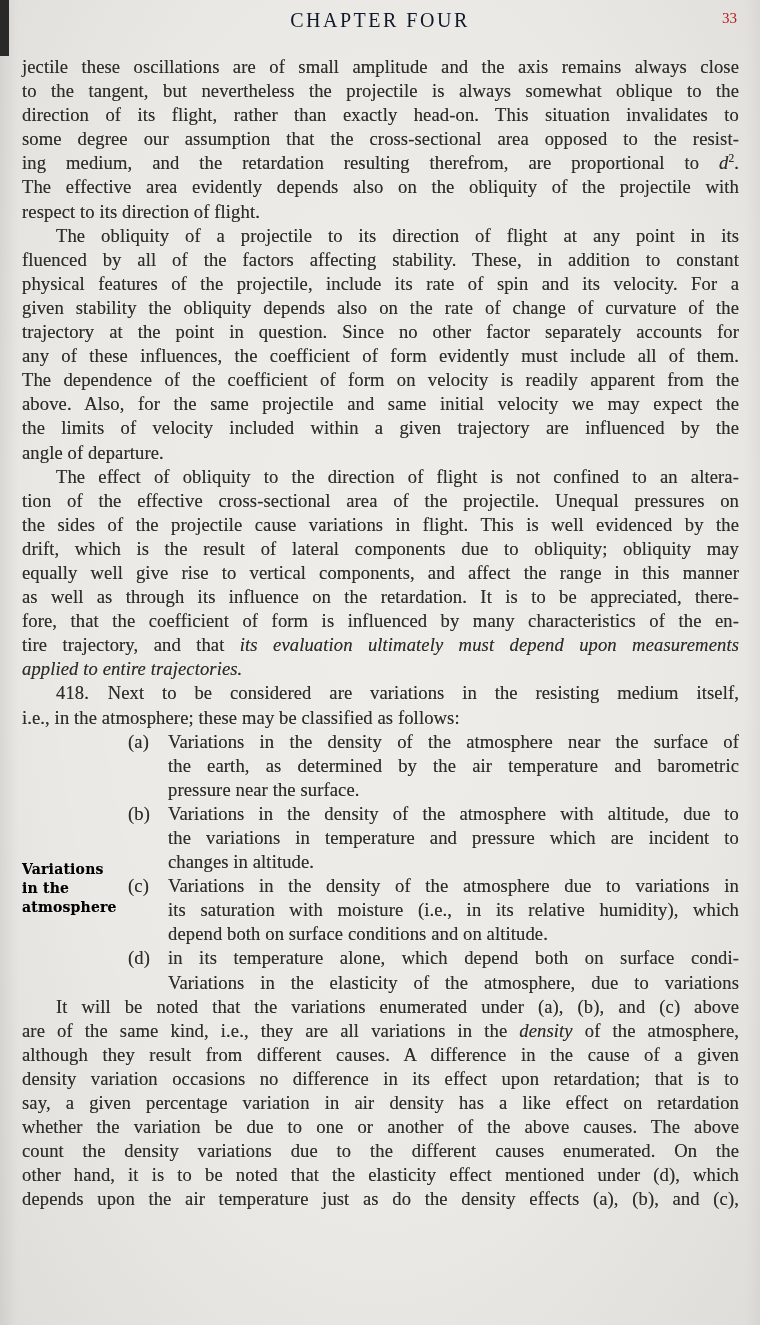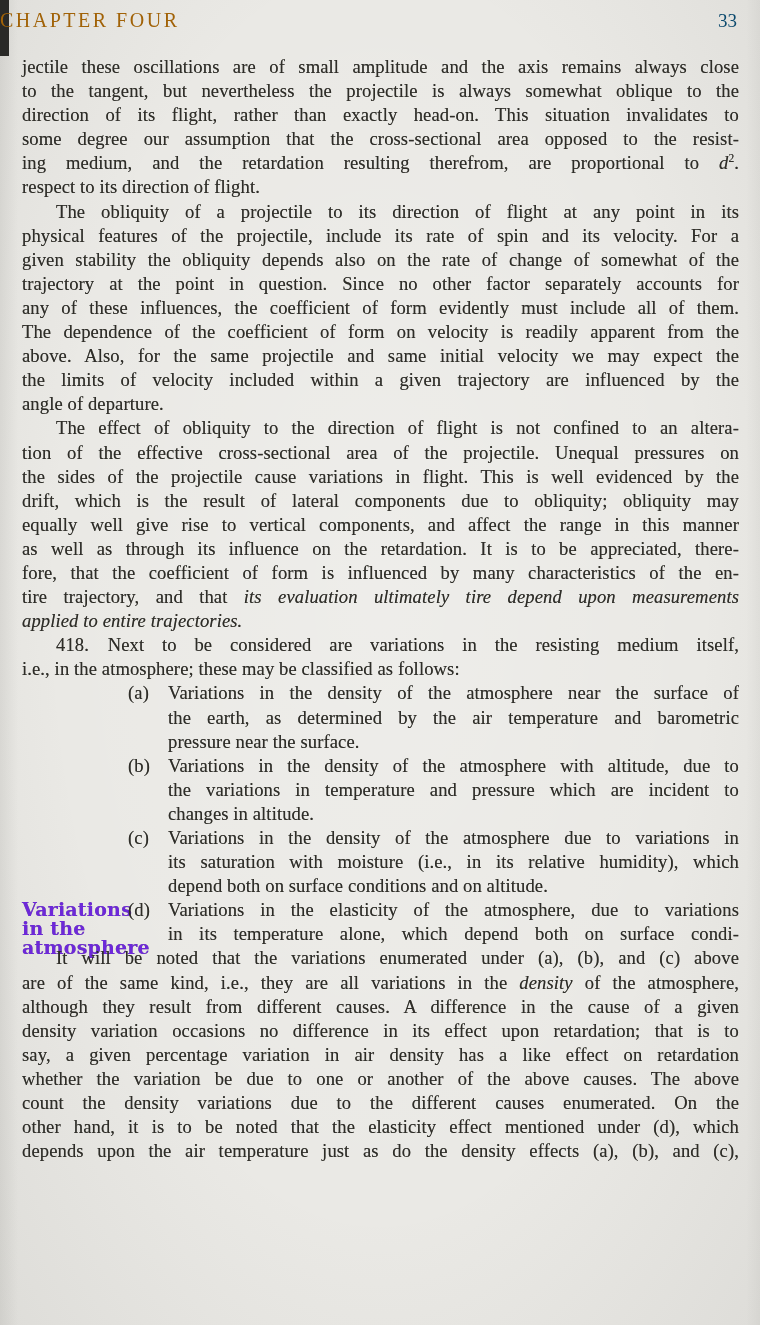--- a/index.html
+++ b/index.html
@@ -20,46 +20,46 @@
       radial-gradient(ellipse at 50% 45%, rgba(255,255,255,0.20) 0%, rgba(0,0,0,0) 60%, rgba(60,60,55,0.07) 100%);
   }
   .scan-strip {
     position: absolute; left: 0; top: 0; width: 9px; height: 56px;
     background: #161614; opacity: .9;
   }
   .header {
     position: absolute; top: 9px; left: 0; width: 100%; height: 26px;
   }
   .chapter-title {
-    position: absolute; left: 0; right: 0; 
-    font-size: 20px; letter-spacing: 2.5px; color: #a16207;
+    position: absolute; left: 0; right: 0; text-align: center;
+    font-size: 20px; letter-spacing: 2.5px; color: #0f172a;
   }
   .page-number {
     position: absolute; right: 23px; top: 1px;
-    font-size: 19px; color: #0c4a6e;
+    font-size: 15px; color: #b91c1c;
   }
   .page-body {
     position: absolute; left: 22px; top: 55px; width: 717px;
     font-size: 18.6px; line-height: 24.1px;
     letter-spacing: 0.1px;
     text-shadow: 0 0 0.5px rgba(46,45,40,0.55);
   }
   .line { text-align: justify; }
   .line.stretch { text-align-last: justify; }
   .line.indent { padding-left: 34px; }
   .it { font-style: italic; }
   .bd { font-weight: 400; }
   sup { font-size: 0.62em; vertical-align: super; line-height: 0; }
   .list-item { display: flex; margin-left: 106px; }
   .list-marker { flex: 0 0 40px; text-align: left; }
   .list-lines { flex: 1 1 auto; min-width: 0; }
   .margin-note {
-    position: absolute; left: 22px; top: 900px; width: 110px;
+    position: absolute; left: 22px; top: 860px; width: 110px;
     font-family: "DejaVu Serif", serif; font-weight: 700;
-    font-size: 19px; line-height: 19px; color: #6d28d9;
+    font-size: 14px; line-height: 19px; color: #000000;
     letter-spacing: 0.2px;
     text-shadow: 0 0 0.5px rgba(46,45,40,0.5);
   }
 </style>
 </head>
 <body>
 
 <div class="vignette"></div>
 <div class="scan-strip"></div>
 
@@ -74,42 +74,44 @@
   <div>atmosphere</div>
 </div>
 
 <main class="page-body" id="page-body">
     <div>
       <div class="line stretch"><span>jectile these oscillations are of small amplitude and the axis remains always close</span></div>
       <div class="line stretch"><span>to the tangent, but nevertheless the projectile is always somewhat oblique to the</span></div>
       <div class="line stretch"><span>direction of its flight, rather than exactly head-on. This situation invalidates to</span></div>
       <div class="line stretch"><span>some degree our assumption that the cross-sectional area opposed to the resist-</span></div>
       <div class="line stretch"><span>ing medium, and the retardation resulting therefrom, are proportional to </span><span class="it">d</span><sup>2</sup><span>.</span></div>
+      <div class="line stretch"><span>The effective area evidently depends also on the obliquity of the projectile with</span></div>
       <div class="line"><span>respect to its direction of flight.</span></div>
     </div>
     <div>
       <div class="line stretch indent"><span>The obliquity of a projectile to its direction of flight at any point in its</span></div>
+      <div class="line stretch"><span>fluenced by all of the factors affecting stability. These, in addition to constant</span></div>
       <div class="line stretch"><span>physical features of the projectile, include its rate of spin and its velocity. For a</span></div>
-      <div class="line stretch"><span>given stability the obliquity depends also on the rate of change of somewhat of the</span></div>
+      <div class="line stretch"><span>given stability the obliquity depends also on the rate of change of curvature of the</span></div>
       <div class="line stretch"><span>trajectory at the point in question. Since no other factor separately accounts for</span></div>
       <div class="line stretch"><span>any of these influences, the coefficient of form evidently must include all of them.</span></div>
       <div class="line stretch"><span>The dependence of the coefficient of form on velocity is readily apparent from the</span></div>
       <div class="line stretch"><span>above. Also, for the same projectile and same initial velocity we may expect the</span></div>
       <div class="line stretch"><span>the limits of velocity included within a given trajectory are influenced by the</span></div>
       <div class="line"><span>angle of departure.</span></div>
     </div>
     <div>
       <div class="line stretch indent"><span>The effect of obliquity to the direction of flight is not confined to an altera-</span></div>
       <div class="line stretch"><span>tion of the effective cross-sectional area of the projectile. Unequal pressures on</span></div>
       <div class="line stretch"><span>the sides of the projectile cause variations in flight. This is well evidenced by the</span></div>
       <div class="line stretch"><span>drift, which is the result of lateral components due to obliquity; obliquity may</span></div>
       <div class="line stretch"><span>equally well give rise to vertical components, and affect the range in this manner</span></div>
       <div class="line stretch"><span>as well as through its influence on the retardation. It is to be appreciated, there-</span></div>
       <div class="line stretch"><span>fore, that the coefficient of form is influenced by many characteristics of the en-</span></div>
-      <div class="line stretch"><span>tire trajectory, and that </span><span class="it">its evaluation ultimately tire depend upon measurements</span></div>
+      <div class="line stretch"><span>tire trajectory, and that </span><span class="it">its evaluation ultimately must depend upon measurements</span></div>
       <div class="line"><span class="it">applied to entire trajectories.</span></div>
     </div>
     <div>
       <div class="line stretch indent"><span class="bd">418.</span><span> Next to be considered are variations in the resisting medium itself,</span></div>
       <div class="line"><span>i.e., in the atmosphere; these may be classified as follows:</span></div>
     </div>
     <div class="list-item">
       <div class="list-marker">(a)</div>
       <div class="list-lines">
         <div class="line stretch"><span>Variations in the density of the atmosphere near the surface of</span></div>
@@ -129,22 +131,22 @@
       <div class="list-marker">(c)</div>
       <div class="list-lines">
         <div class="line stretch"><span>Variations in the density of the atmosphere due to variations in</span></div>
         <div class="line stretch"><span>its saturation with moisture (i.e., in its relative humidity), which</span></div>
         <div class="line"><span>depend both on surface conditions and on altitude.</span></div>
       </div>
     </div>
     <div class="list-item">
       <div class="list-marker">(d)</div>
       <div class="list-lines">
+        <div class="line stretch"><span>in its temperature alone, which depend both on surface condi-</span></div>
         <div class="line stretch"><span>Variations in the elasticity of the atmosphere, due to variations</span></div>
-        <div class="line stretch"><span>in its temperature alone, which depend both on surface condi-</span></div>
       </div>
     </div>
     <div>
       <div class="line stretch indent"><span>It will be noted that the variations enumerated under (a), (b), and (c) above</span></div>
       <div class="line stretch"><span>are of the same kind, i.e., they are all variations in the </span><span class="it">density</span><span> of the atmosphere,</span></div>
       <div class="line stretch"><span>although they result from different causes. A difference in the cause of a given</span></div>
       <div class="line stretch"><span>density variation occasions no difference in its effect upon retardation; that is to</span></div>
       <div class="line stretch"><span>say, a given percentage variation in air density has a like effect on retardation</span></div>
       <div class="line stretch"><span>whether the variation be due to one or another of the above causes. The above</span></div>
       <div class="line stretch"><span>count the density variations due to the different causes enumerated. On the</span></div>

